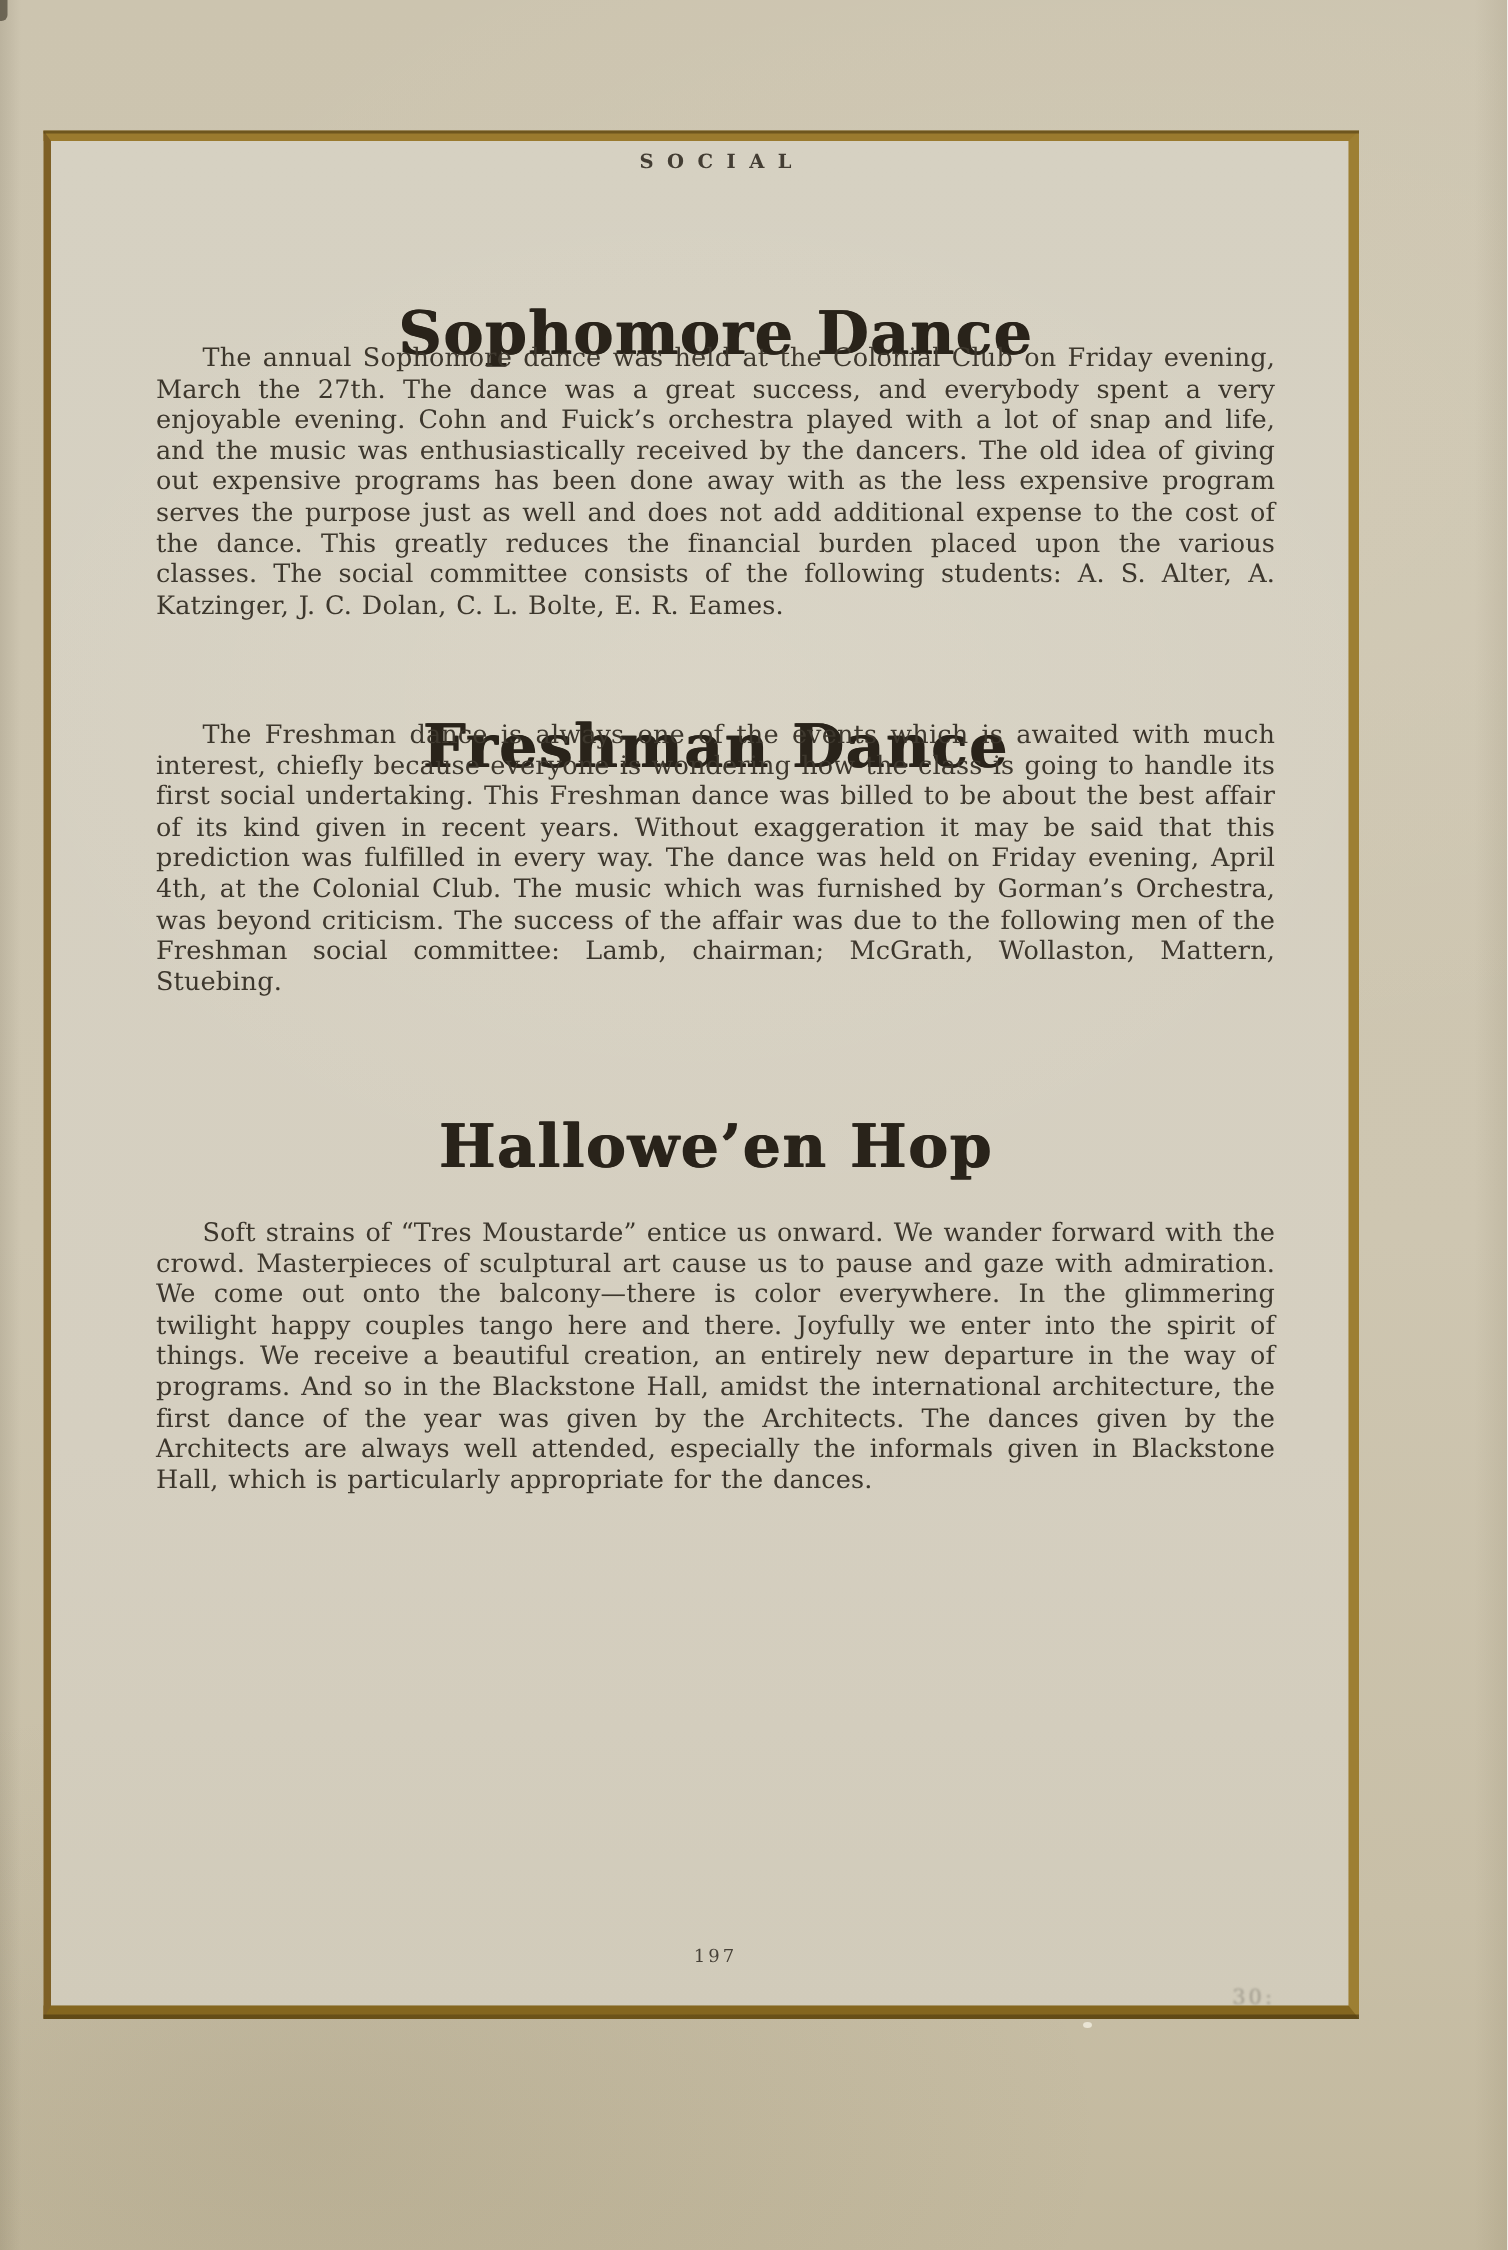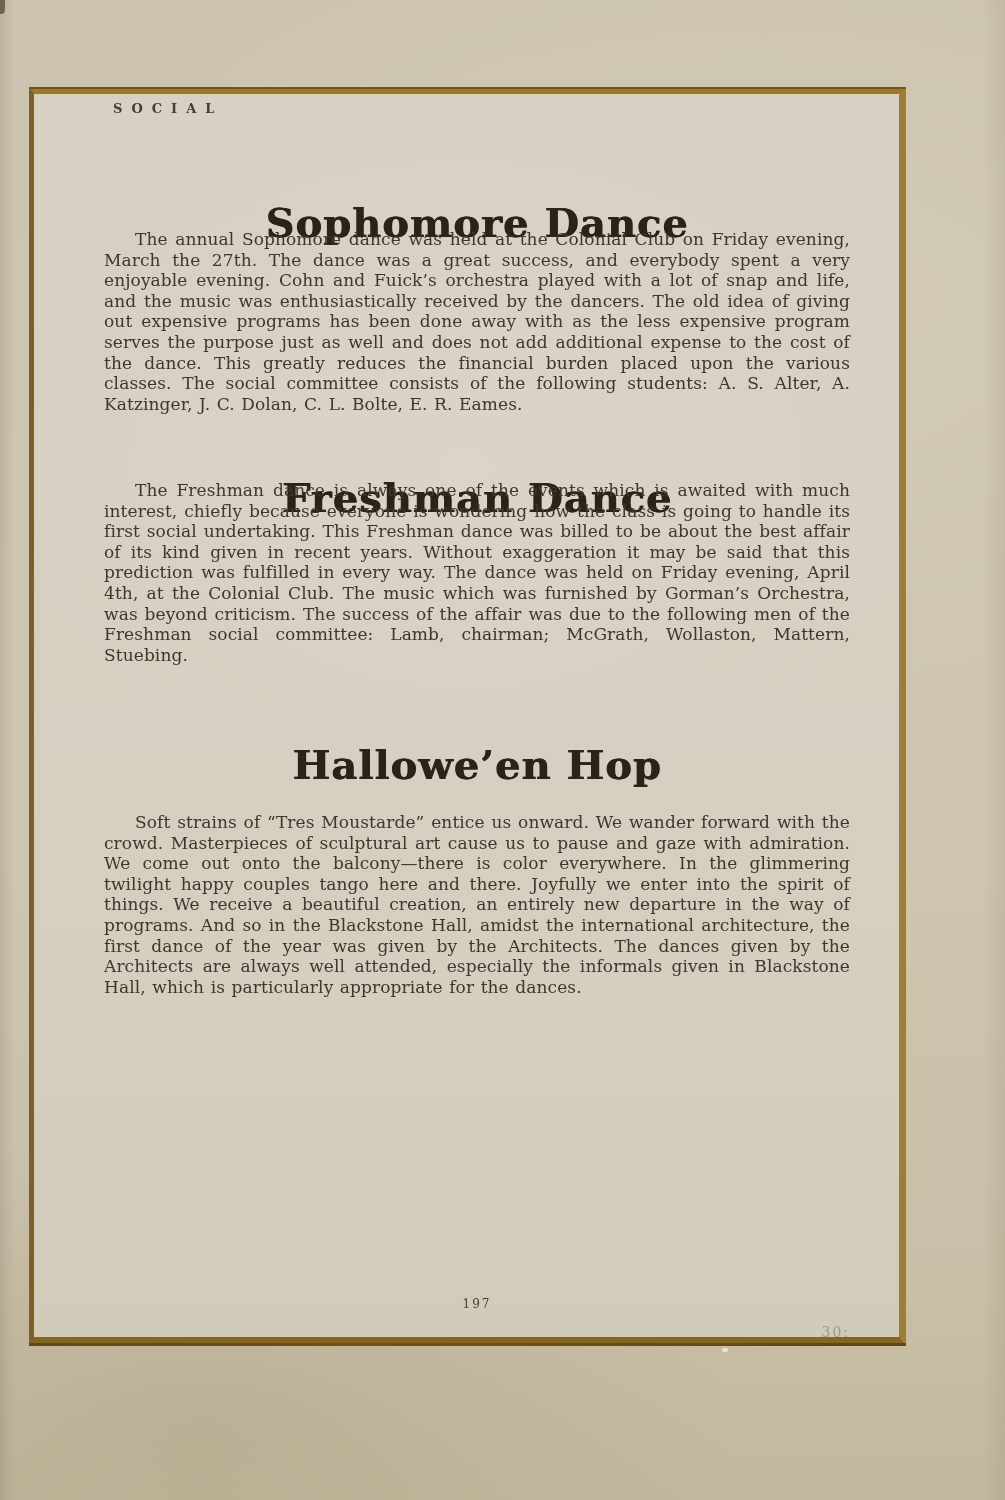--- a/index.html
+++ b/index.html
@@ -45,21 +45,21 @@
     content: ""; position: absolute; left: -5px; right: -7px; top: -7px; height: 2px;
     background: rgba(75,56,18,0.55);
   }
   .frame::after { 
     content: ""; position: absolute; left: -5px; right: -7px; bottom: -9px; height: 3px;
     background: linear-gradient(90deg, rgba(66,49,14,0.55), rgba(66,49,14,0.35) 40%, rgba(66,49,14,0.6));
   }
 
   .running-head {
     position: absolute; left: 104px; width: 746px; top: 101px;
-    text-align: left;
+    text-align: center;
     font-size: 13px; font-weight: bold;
     letter-spacing: 9px; text-indent: 9px;
     color: #433d33;
   }
 
   .section-title {
     position: absolute; left: 104px; width: 746px;
     text-align: center;
     font-family: "DejaVu Serif", serif;
     font-weight: bold;

